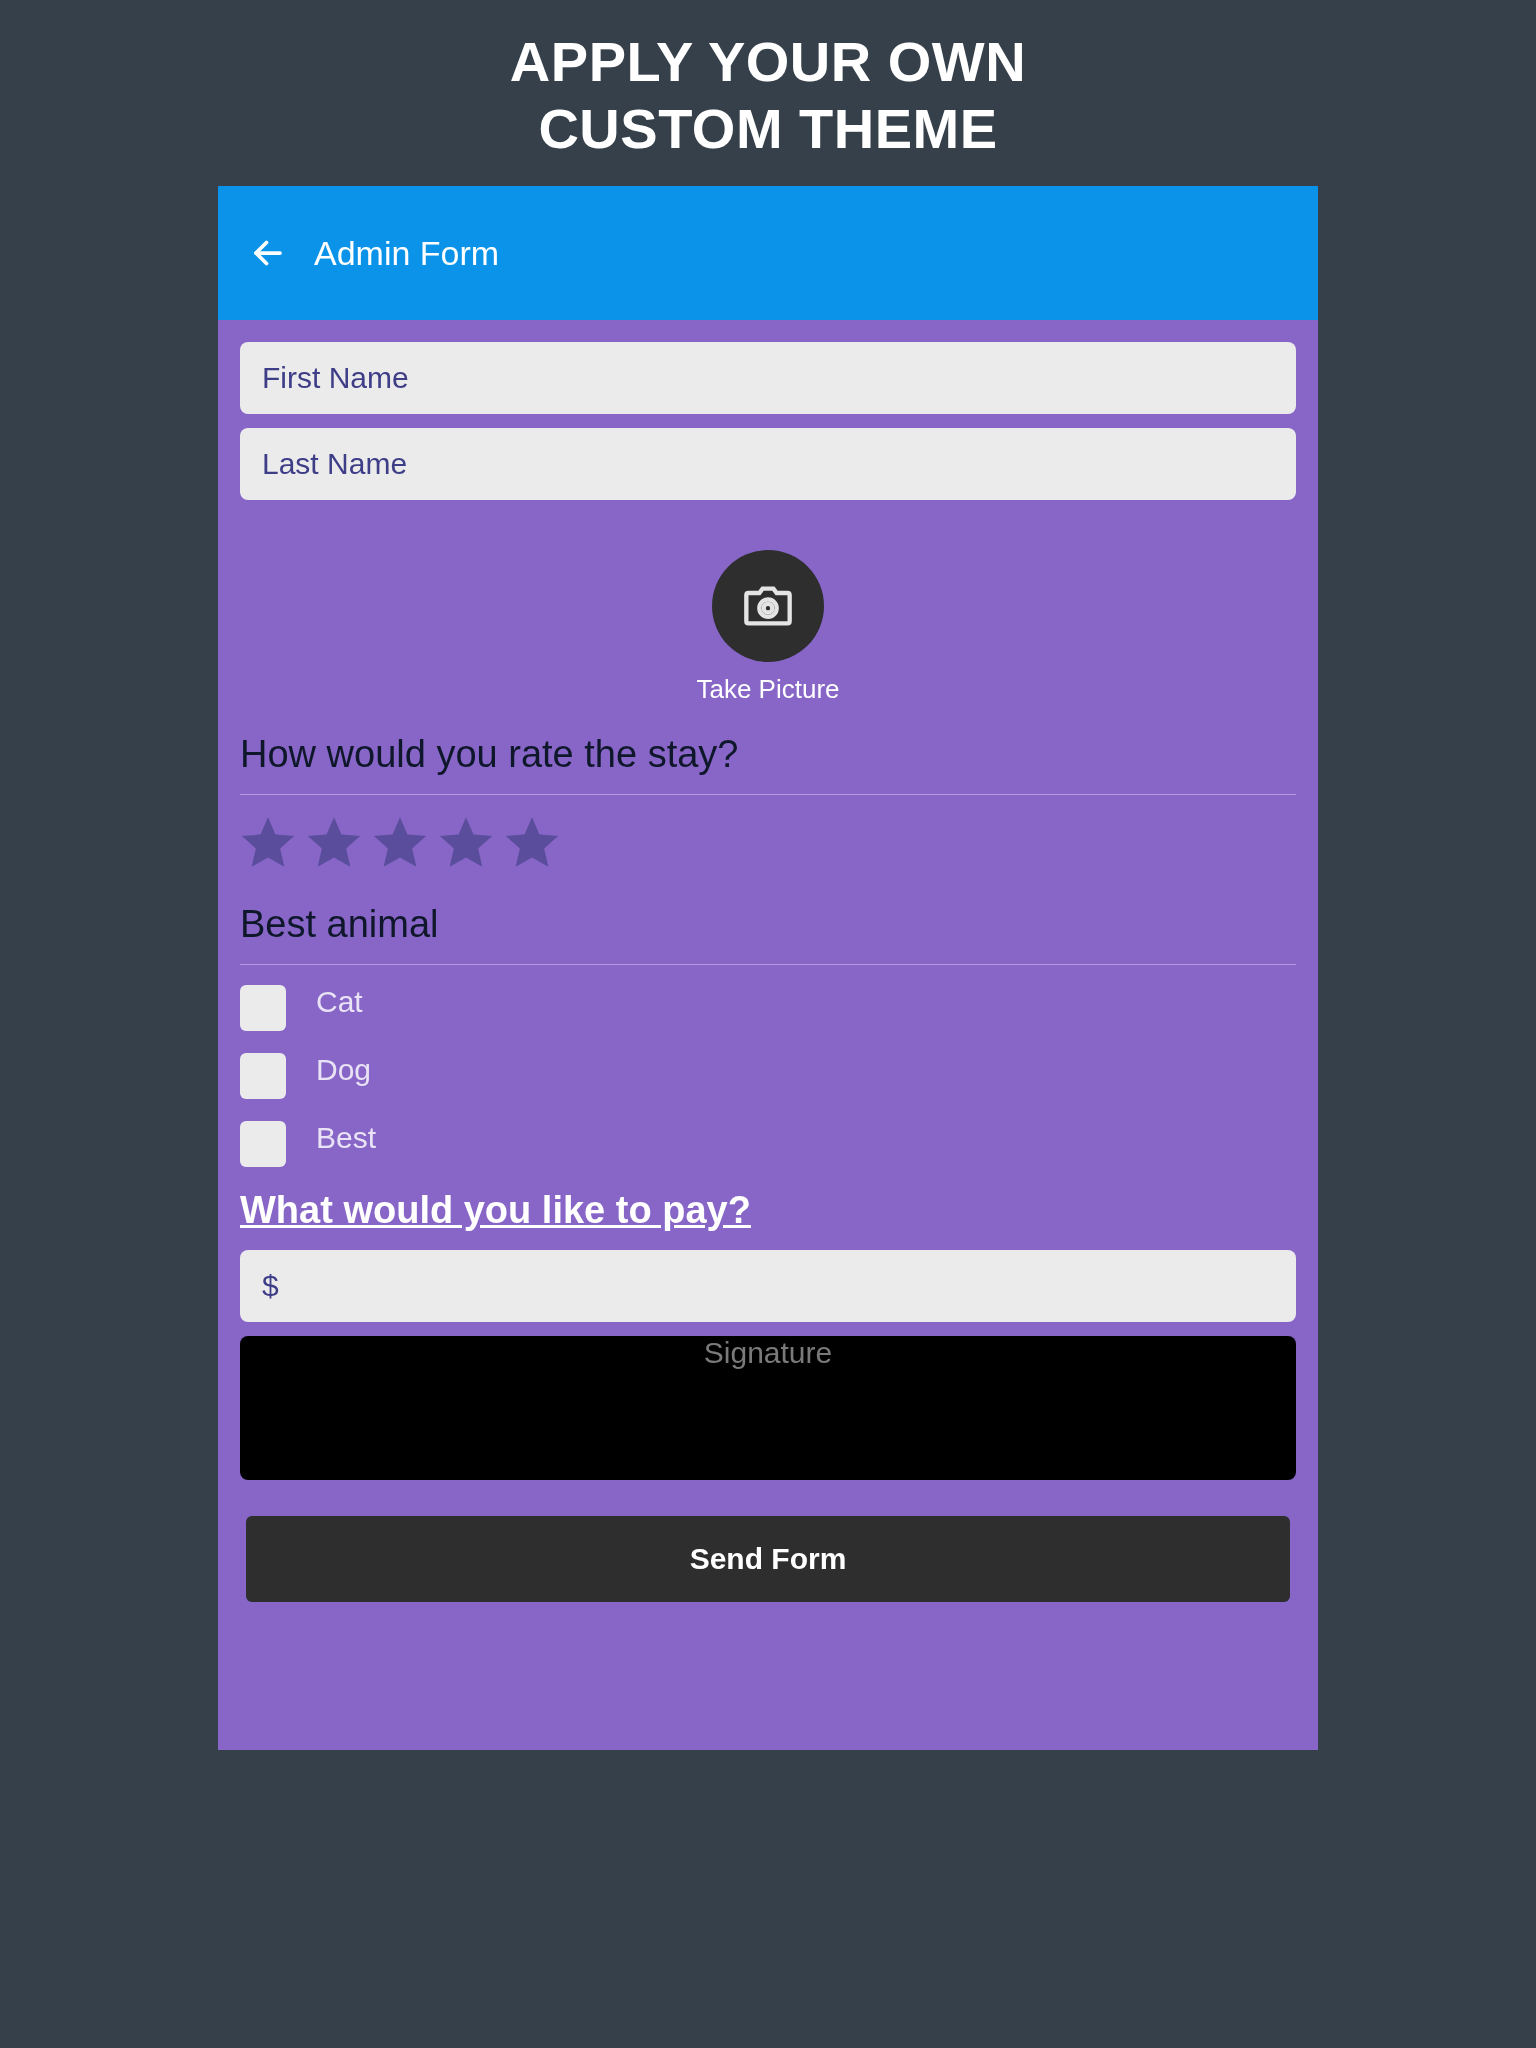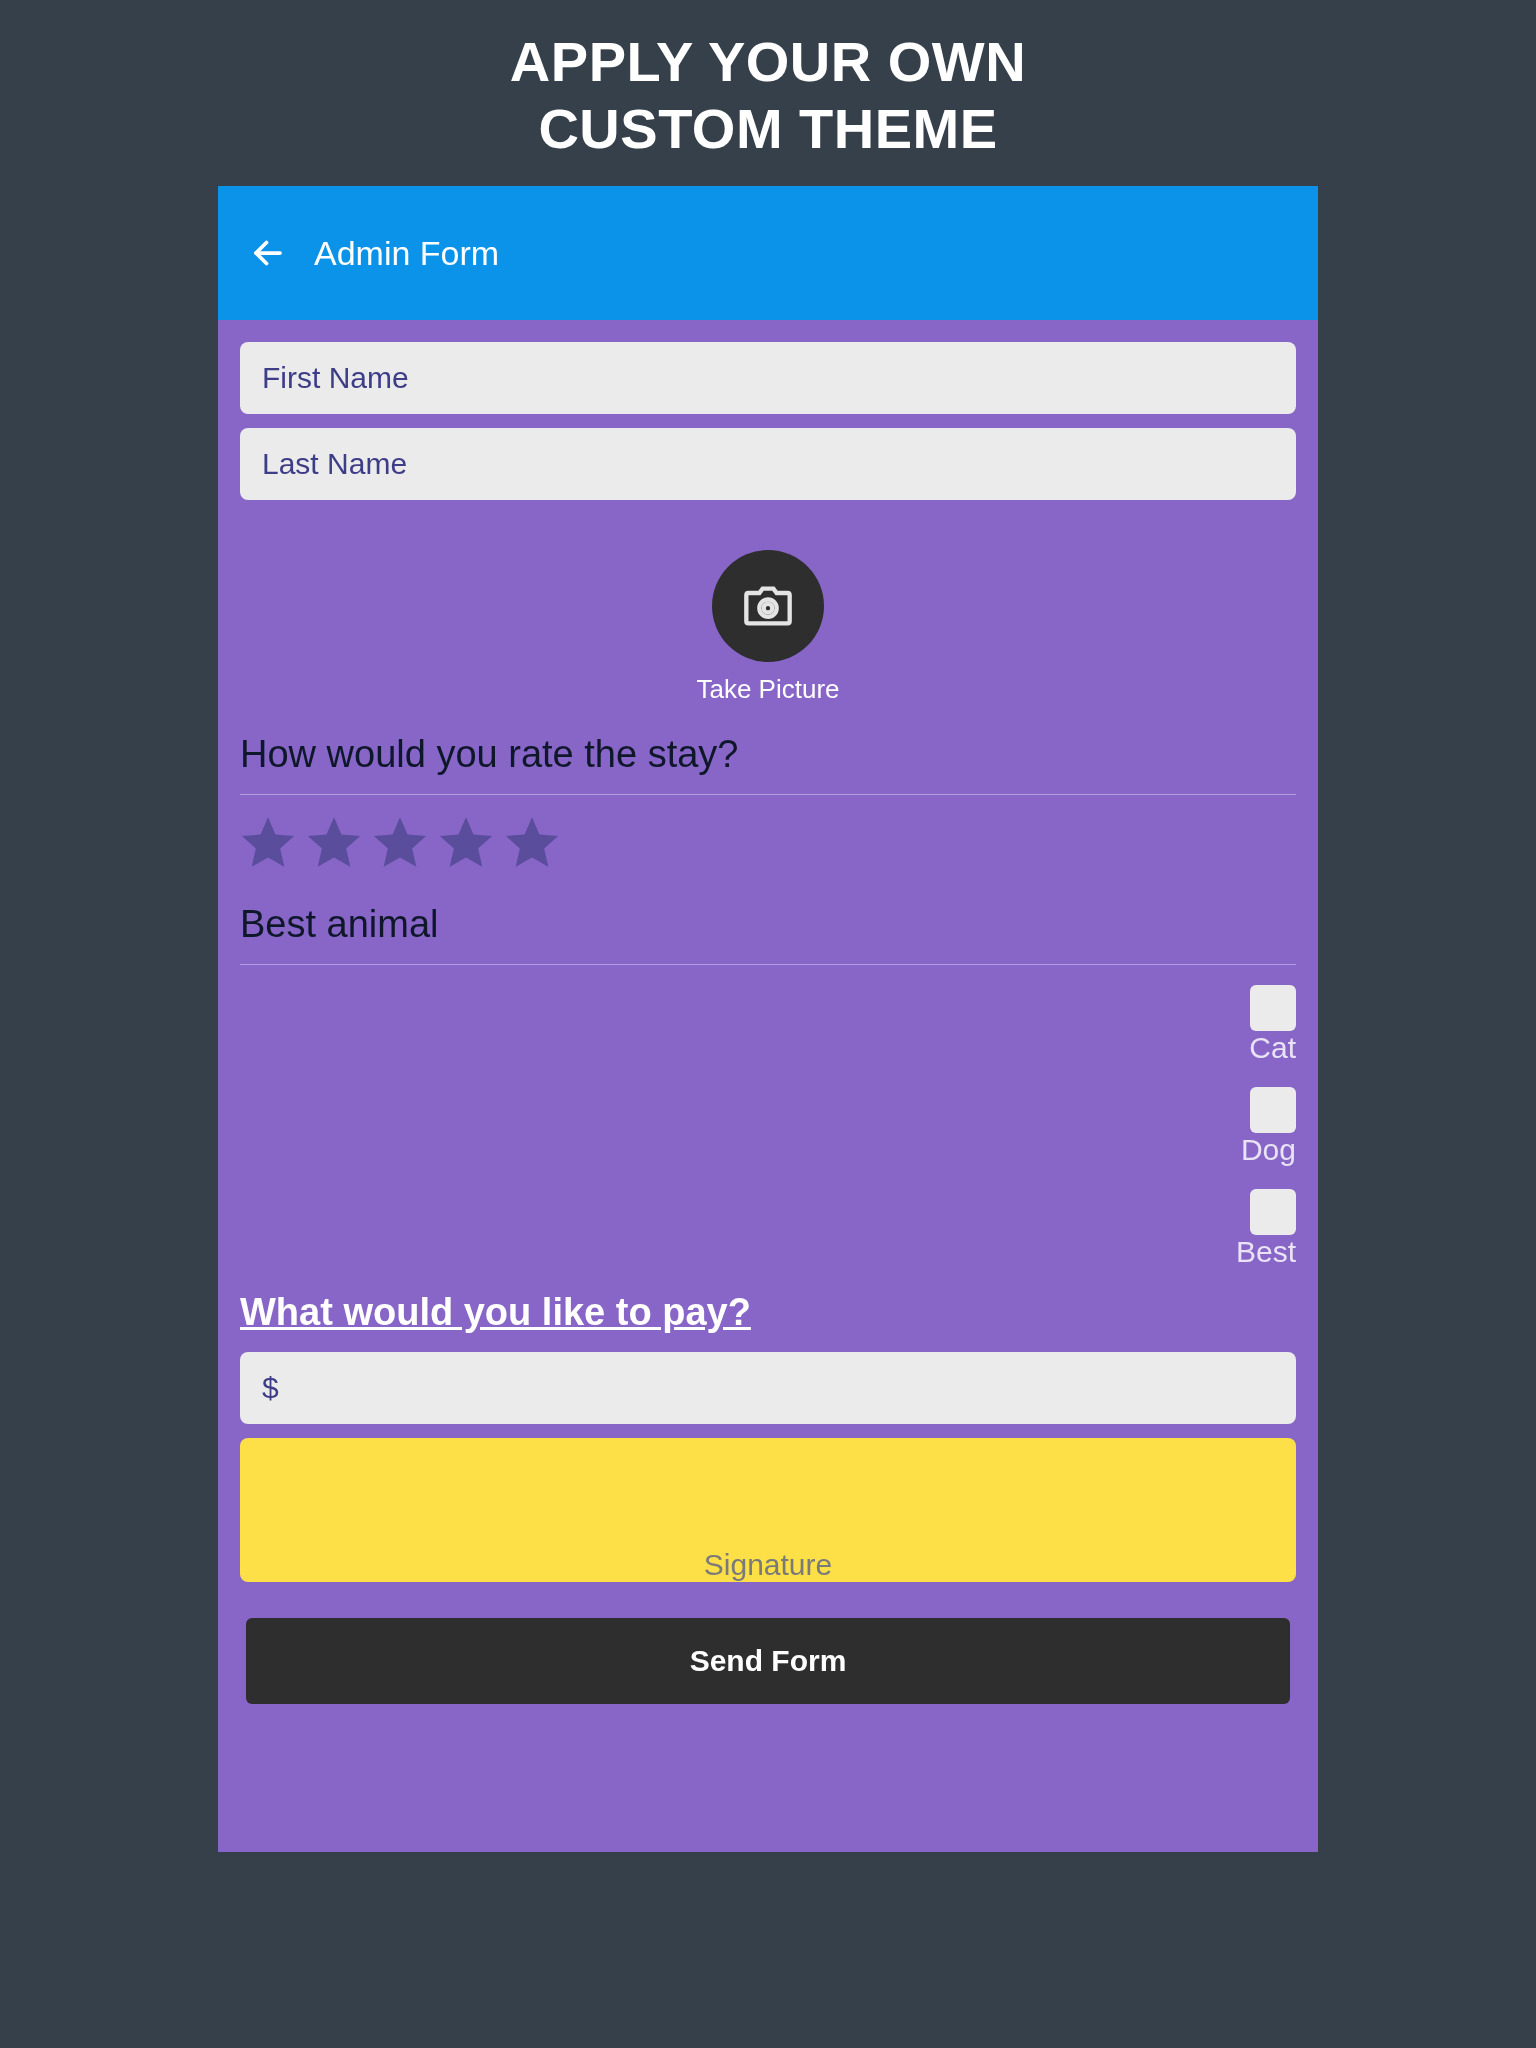--- a/index.html
+++ b/index.html
@@ -107,23 +107,22 @@
       margin-bottom: 32px;
     }
     .star {
       width: 56px;
       height: 56px;
       fill: #5a4d9b;
       cursor: pointer;
     }
     .checkbox-row {
       display: flex;
-      align-items: flex-end;
+      align-items: flex-start;
       margin-bottom: 22px;
-      flex-direction: column;
     }
     .checkbox-box {
       width: 46px;
       height: 46px;
       background: #ebebeb;
       border-radius: 6px;
       cursor: pointer;
       flex-shrink: 0;
     }
     .checkbox-label {
@@ -151,24 +150,24 @@
       color: #3e3d87;
       margin-bottom: 14px;
       outline: none;
     }
     .currency-input::placeholder {
       color: #3e3d87;
     }
     .signature-box {
       width: 100%;
       height: 144px;
-      background: #fde047;
+      background: #000000;
       border-radius: 8px;
       display: flex;
-      align-items: flex-end;
+      align-items: flex-start;
       justify-content: center;
       color: #7a7a7a;
       font-size: 30px;
       margin-bottom: 36px;
       cursor: pointer;
     }
     .send-button {
       width: calc(100% - 12px);
       margin: 0 6px;
       height: 86px;

